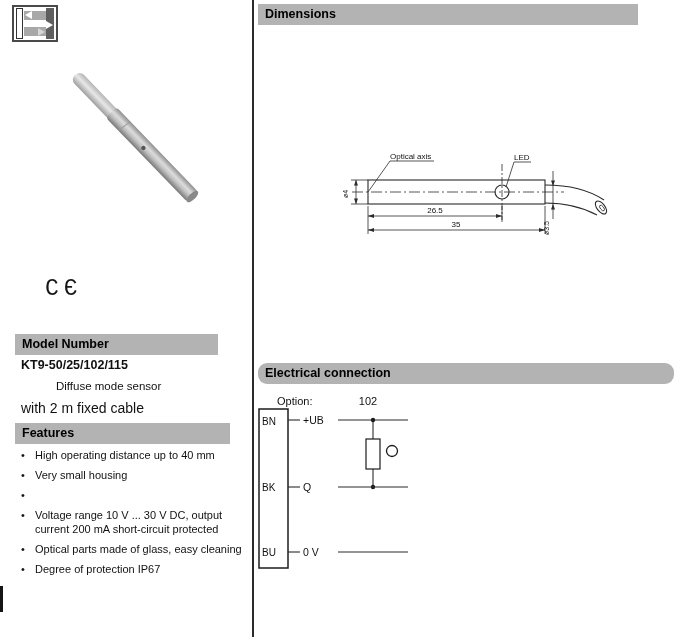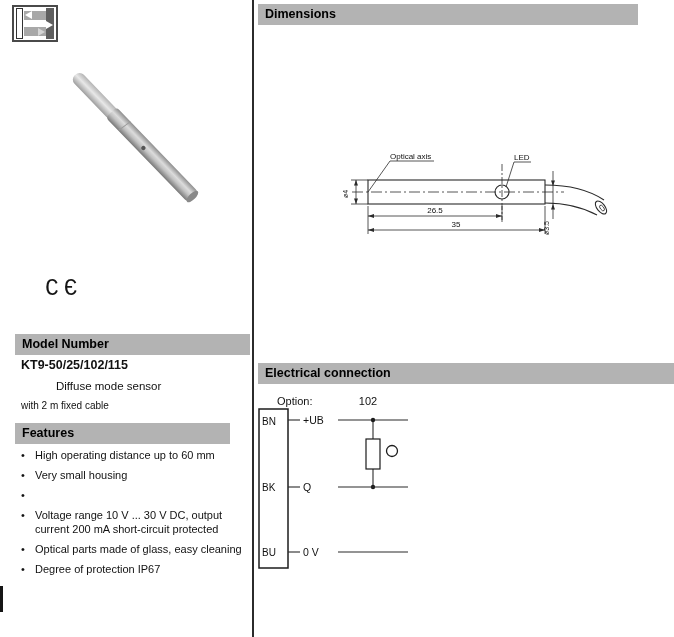--- a/index.html
+++ b/index.html
@@ -23,28 +23,28 @@
   .sicon .dbar { position:absolute; right:2px; top:1px; bottom:1px; width:8px; background:#5f5f5f; }
   .sicon .beam1 { position:absolute; left:10px; top:4px; right:10px; height:9px; background:#a8a8a8; }
   .sicon .beam2 { position:absolute; left:10px; bottom:4px; right:10px; height:9px; background:#a8a8a8; }
   .tri { position:absolute; width:0; height:0; border-top:4.5px solid transparent; border-bottom:4.5px solid transparent; }
   .arrL { left:11px; top:4px; border-right:7px solid #fff; }
   .arrR { right:11px; bottom:4px; border-left:7px solid #d6d6d6; }
   .arrM { right:3px; top:14px; border-left:7px solid #fff; }
 
   .ce { position:absolute; left:45px; top:276px; font-size:23px; letter-spacing:5px; color:#151515;font-family:Liberation Mono, monospace; }
 
-  .model-hdr    { left:15px; top:334px; width:235px; }
+  .model-hdr    { left:15px; top:334px; width:203px; }
   .features-hdr { left:15px; top:423px; width:215px; }
   .dims-hdr     { left:258px; top:4px;   width:380px; }
-  .elec-hdr     { left:258px; top:363px; width:416px; }
+  .elec-hdr     { left:258px; top:363px; width:416px;border-radius:9px; }
 
   .model-number { position:absolute; left:21px; top:358px; font-size:12.5px; font-weight:bold; }
   .model-desc   { position:absolute; left:21px; top:380px; font-size:11.5px;padding-left:35px; }
-  .model-cable  { position:absolute; left:21px; top:400px; font-size:10px; }
+  .model-cable  { position:absolute; left:21px; top:400px; font-size:14px; }
 
   .features-list { position:absolute; left:21px; top:449px; width:224px; }
   .f-item { display:flex; margin-bottom:6.5px; font-size:11px; line-height:13.5px; }
   .f-bullet { flex:0 0 14px; }
 
   .photo-svg { position:absolute; left:30px; top:60px; }
   .dims-svg  { position:absolute; left:338px; top:142px; }
   .elec-svg  { position:absolute; left:256px; top:389px; }
 
   .legend { position:absolute; left:261px; top:579px; font-size:11px; }
@@ -102,21 +102,21 @@
 
   <div class="hdr model-hdr">Model Number</div>
   <div class="model-number">KT9-50/25/102/115</div>
   <div class="model-desc">Diffuse mode sensor</div>
   <div class="model-cable">with 2 m fixed cable</div>
 
   <div class="hdr features-hdr">Features</div>
   <div class="features-list">
     <div class="f-item">
       <span class="f-bullet">•</span>
-      <span>High operating distance up to 60 mm</span>
+      <span>High operating distance up to 40 mm</span>
     </div>
     <div class="f-item">
       <span class="f-bullet">•</span>
       <span>Very small housing</span>
     </div>
     <div class="f-item">
       <span class="f-bullet">•</span>
     </div>
     <div class="f-item">
       <span class="f-bullet">•</span>

